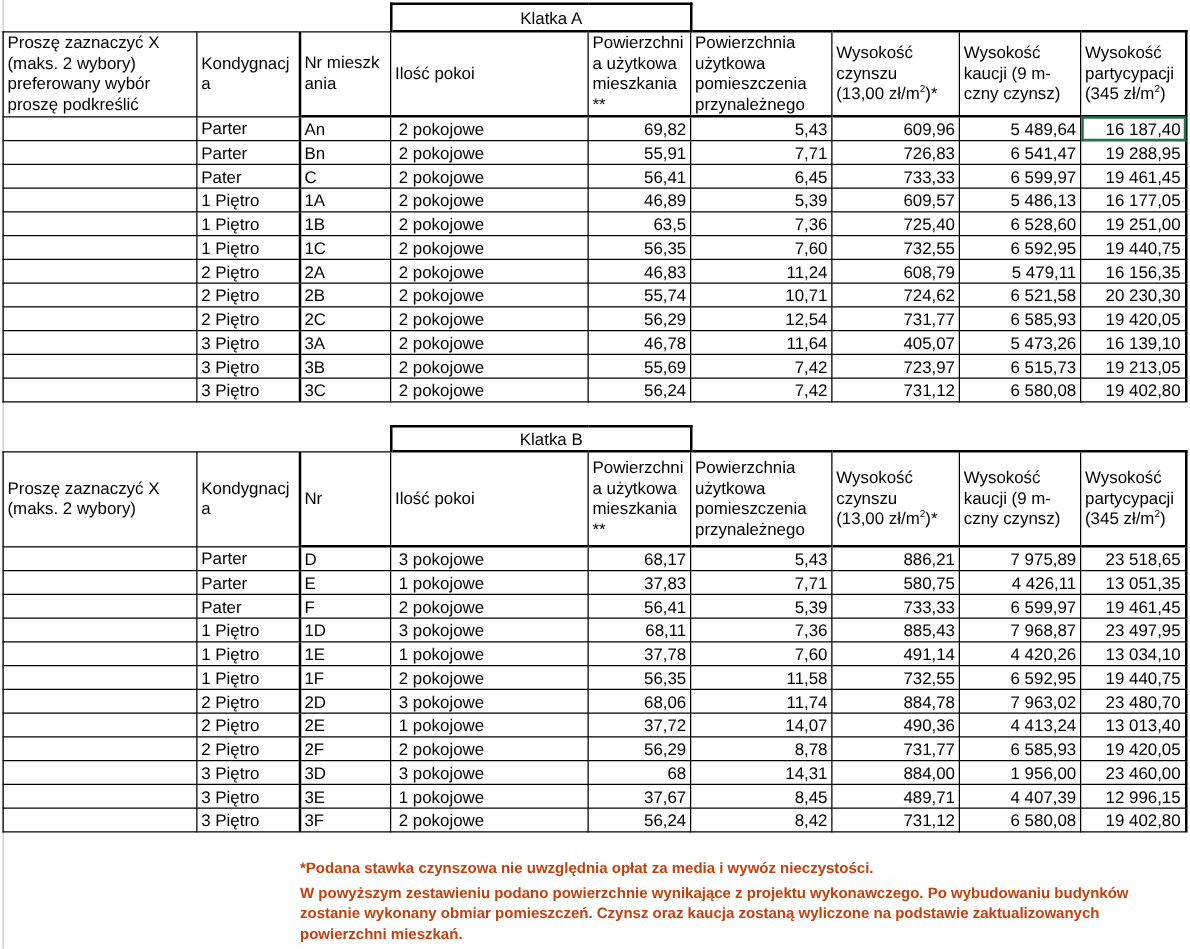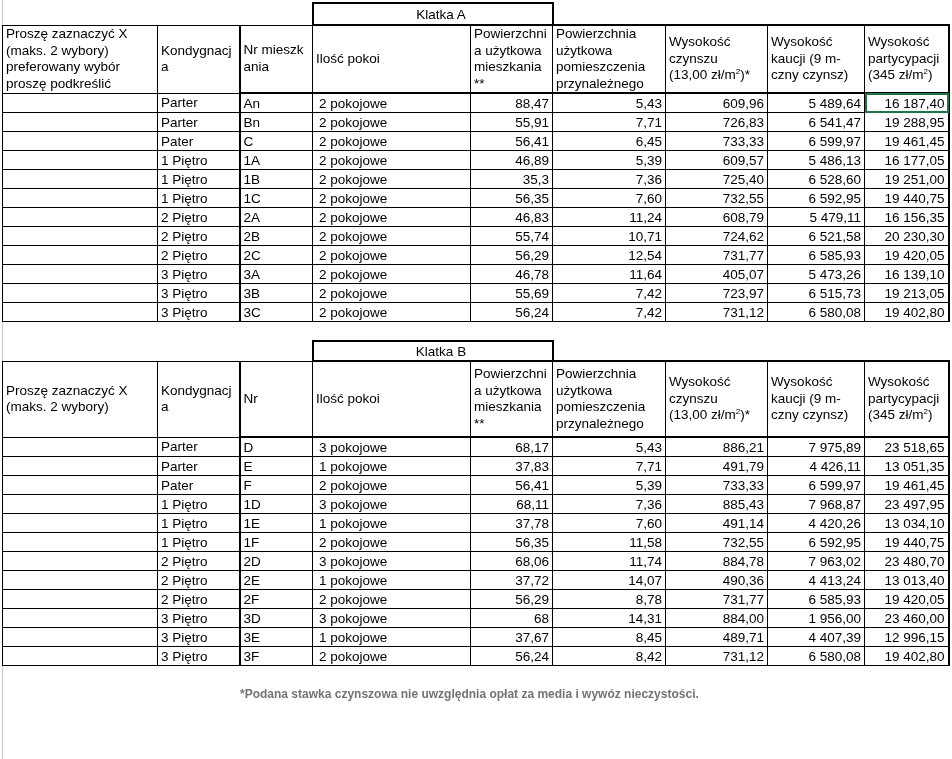--- a/index.html
+++ b/index.html
@@ -14,21 +14,21 @@
   table.grid td.num { text-align:right; }
   table.grid td.ctr { text-align:center;padding-left:20px; }
   table.grid tr.data td { height:18px; padding-top:0; padding-bottom:0; }
   td.nob { border:none !important; }
   td.thickL { border-left:2px solid #000 !important; }
   td.thickR { border-right:2px solid #000 !important; }
   td.thickT { border-top:2px solid #000 !important; }
   td.selected { outline:2px solid #217346; outline-offset:-2px; }
   .sup { font-size:8px; vertical-align:super; line-height:0; }
   .notes { position:absolute; left:240px; top:686px; width:700px; font-size:12px;
-           font-weight:bold; color:#737373; line-height:16.5px; }
+           font-weight:bold; color:#c2410c; line-height:16.5px; }
   .notes p { margin:0; }
   .notes p.first { margin-bottom:3px; }
 </style>
 </head>
 <body>
 
 <div class="sheet">
   <div class="leftline"></div>
 
   <table class="grid" id="tableA" style="top:2px;">
@@ -60,21 +60,21 @@
       <td class="wrap thickT">Wysokość kaucji (9 m-czny czynsz)</td>
       <td class="wrap thickT thickR"><span>Wysokość partycypacji</span><br><span>(345 zł/m</span><span class="sup">2</span><span>)</span></td>
     </tr>
     </tbody>
       <tbody id="bodyA">
         <tr class="data">
           <td class=""></td>
           <td class="">Parter</td>
           <td class="thickL thickT thickT">An</td>
           <td class="thickT" style="padding-left: 6px;">2 pokojowe</td>
-          <td class="num thickT">88,47</td>
+          <td class="num thickT">69,82</td>
           <td class="num thickT">5,43</td>
           <td class="num thickT">609,96</td>
           <td class="num thickT">5 489,64</td>
           <td class="num thickR thickT selected">16 187,40</td>
         </tr>
         <tr class="data">
           <td class=""></td>
           <td class="">Parter</td>
           <td class="thickL">Bn</td>
           <td class="" style="padding-left: 6px;">2 pokojowe</td>
@@ -104,21 +104,21 @@
           <td class="num">5,39</td>
           <td class="num">609,57</td>
           <td class="num">5 486,13</td>
           <td class="num thickR">16 177,05</td>
         </tr>
         <tr class="data">
           <td class=""></td>
           <td class="">1 Piętro</td>
           <td class="thickL">1B</td>
           <td class="" style="padding-left: 6px;">2 pokojowe</td>
-          <td class="num">35,3</td>
+          <td class="num">63,5</td>
           <td class="num">7,36</td>
           <td class="num">725,40</td>
           <td class="num">6 528,60</td>
           <td class="num thickR">19 251,00</td>
         </tr>
         <tr class="data">
           <td class=""></td>
           <td class="">1 Piętro</td>
           <td class="thickL">1C</td>
           <td class="" style="padding-left: 6px;">2 pokojowe</td>
@@ -239,21 +239,21 @@
           <td class="num thickT">7 975,89</td>
           <td class="num thickR thickT">23 518,65</td>
         </tr>
         <tr class="data">
           <td class=""></td>
           <td class="">Parter</td>
           <td class="thickL">E</td>
           <td class="" style="padding-left: 6px;">1 pokojowe</td>
           <td class="num">37,83</td>
           <td class="num">7,71</td>
-          <td class="num">491,79</td>
+          <td class="num">580,75</td>
           <td class="num">4 426,11</td>
           <td class="num thickR">13 051,35</td>
         </tr>
         <tr class="data">
           <td class=""></td>
           <td class="">Pater</td>
           <td class="thickL">F</td>
           <td class="" style="padding-left: 6px;">2 pokojowe</td>
           <td class="num">56,41</td>
           <td class="num">5,39</td>
@@ -358,14 +358,15 @@
           <td class="num">8,42</td>
           <td class="num">731,12</td>
           <td class="num">6 580,08</td>
           <td class="num thickR">19 402,80</td>
         </tr>
       </tbody>
   </table>
 
   <div class="notes">
     <p class="first">*Podana stawka czynszowa nie uwzględnia opłat za media i wywóz nieczystości.</p>
+    <p> W powyższym zestawieniu podano powierzchnie wynikające z projektu wykonawczego. Po wybudowaniu budynków zostanie wykonany obmiar pomieszczeń. Czynsz oraz kaucja zostaną wyliczone na podstawie zaktualizowanych powierzchni mieszkań.</p>
   </div>
 </div>
 
 </body></html>

